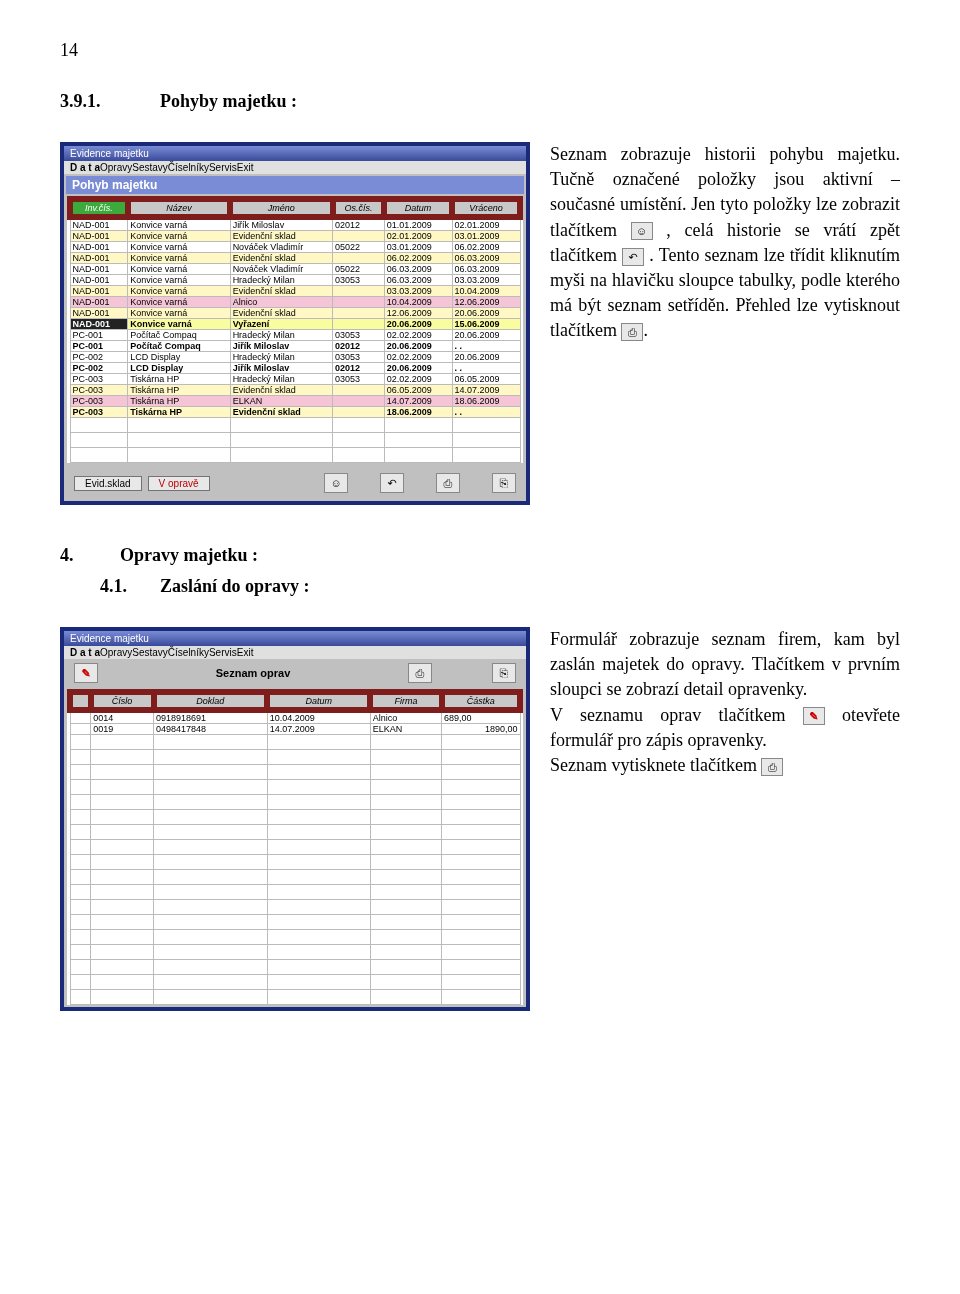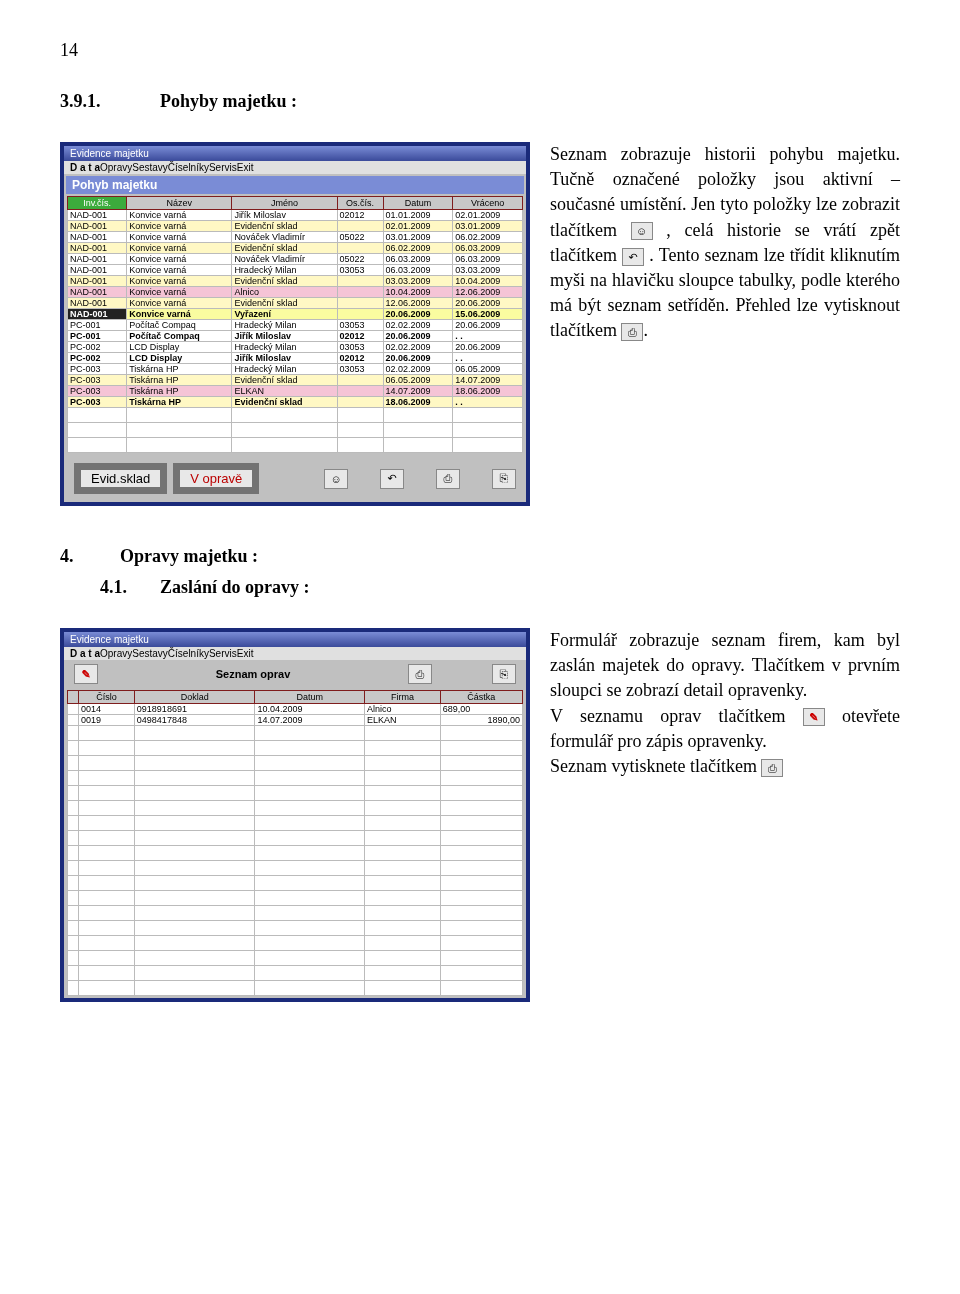--- a/index.html
+++ b/index.html
@@ -52,23 +52,24 @@
   }
   .tbl{
     width:calc(100% - 6px);
     margin:2px 3px;
     border-collapse:collapse;
     background:#fff;
     font-size:9px;
   }
   .tbl th{
     background:#c8c8c8;
-    border:1px solid #7f1d1d;
+    border:6px solid #7f1d1d;
     padding:1px 2px;
     font-weight:normal;
+    font-style:italic;
   }
   .tbl th:first-child{background:#3cab3c;color:#fff;}
   .tbl td{
     border:1px solid #bbb;
     padding:0 2px;
     white-space:nowrap;
     overflow:hidden;
   }
   tr.pink td{background:#f5c4d6;}
   tr.yellow td{background:#fff8c4;}
@@ -76,23 +77,23 @@
   tr.sel td:first-child{background:#222;color:#fff;}
   tr.sel td{background:#fafca0;}
   .bottombar{
     display:flex;
     gap:6px;
     padding:8px 10px;
     align-items:center;
   }
   .lbl{
     background:#e8e8e8;
-    border:7px solid #737373;
+    border:1px solid #737373;
     padding:1px 10px;
-    font-size:13px;
+    font-size:10px;
   }
   .lbl.red{color:#b00;}
   .iconbtn{
     width:22px;height:18px;
     background:#e8e8e8;
     border:1px solid #888;
     display:flex;
     align-items:center;
     justify-content:center;
     font-size:11px;

